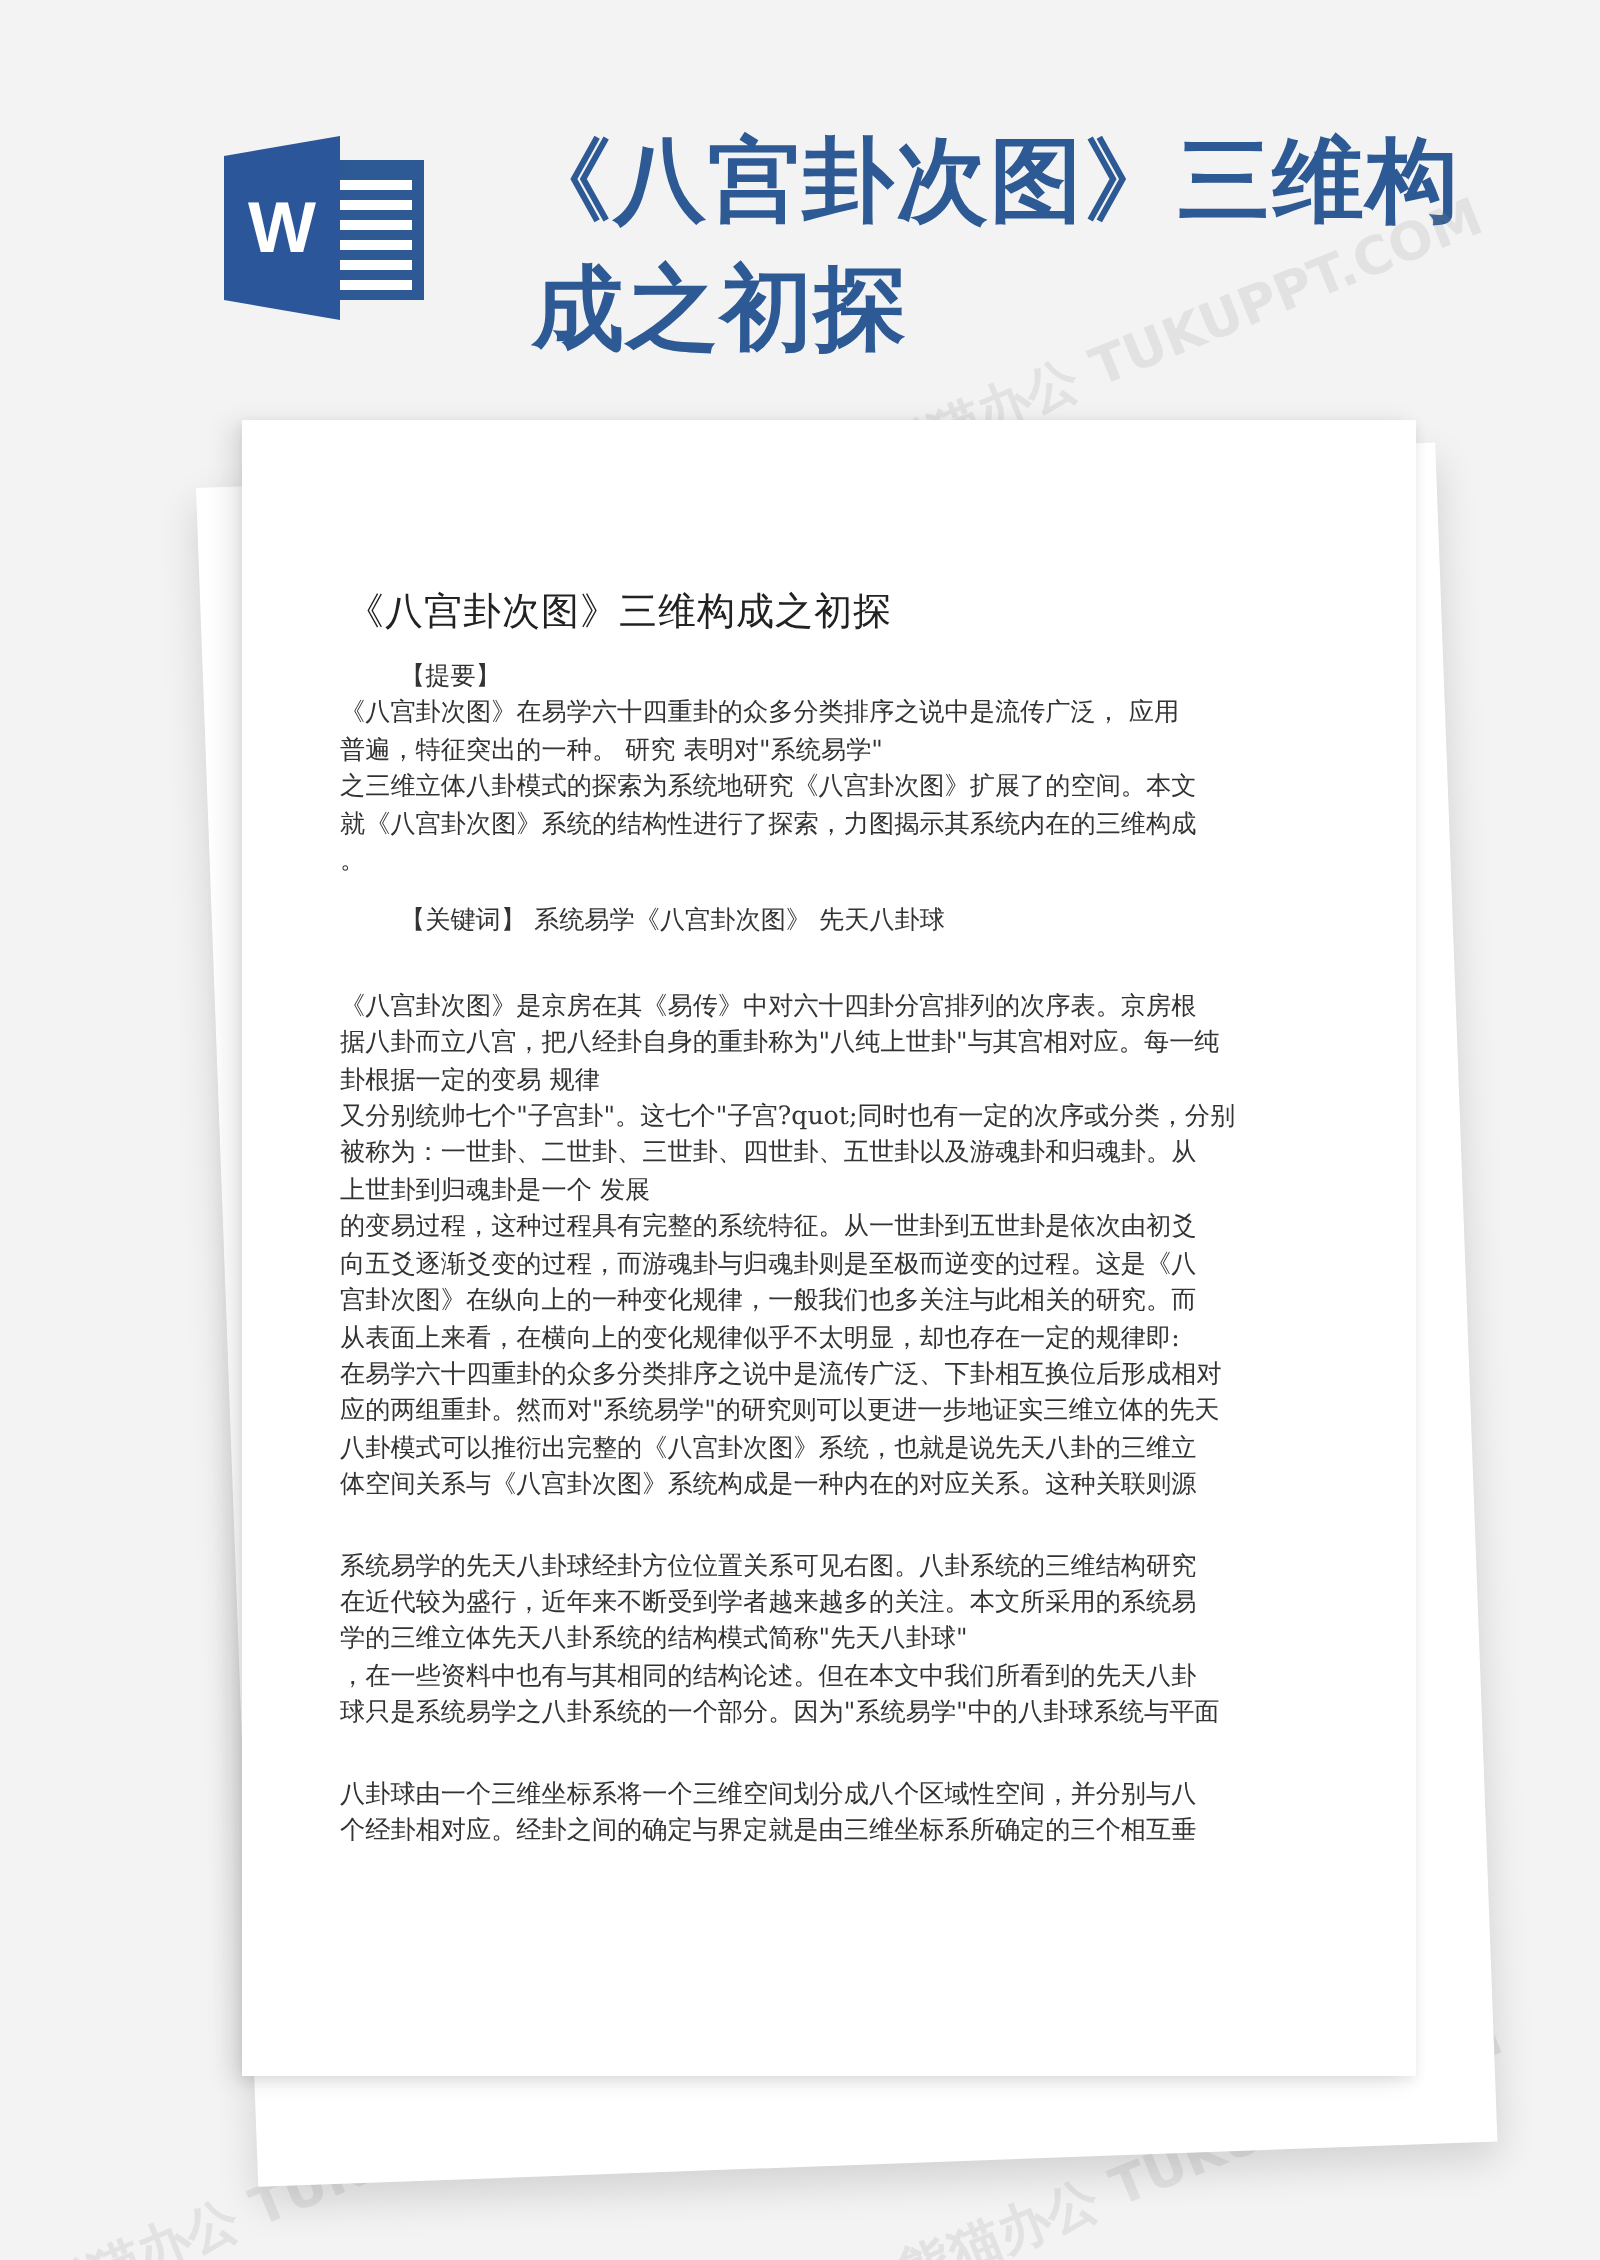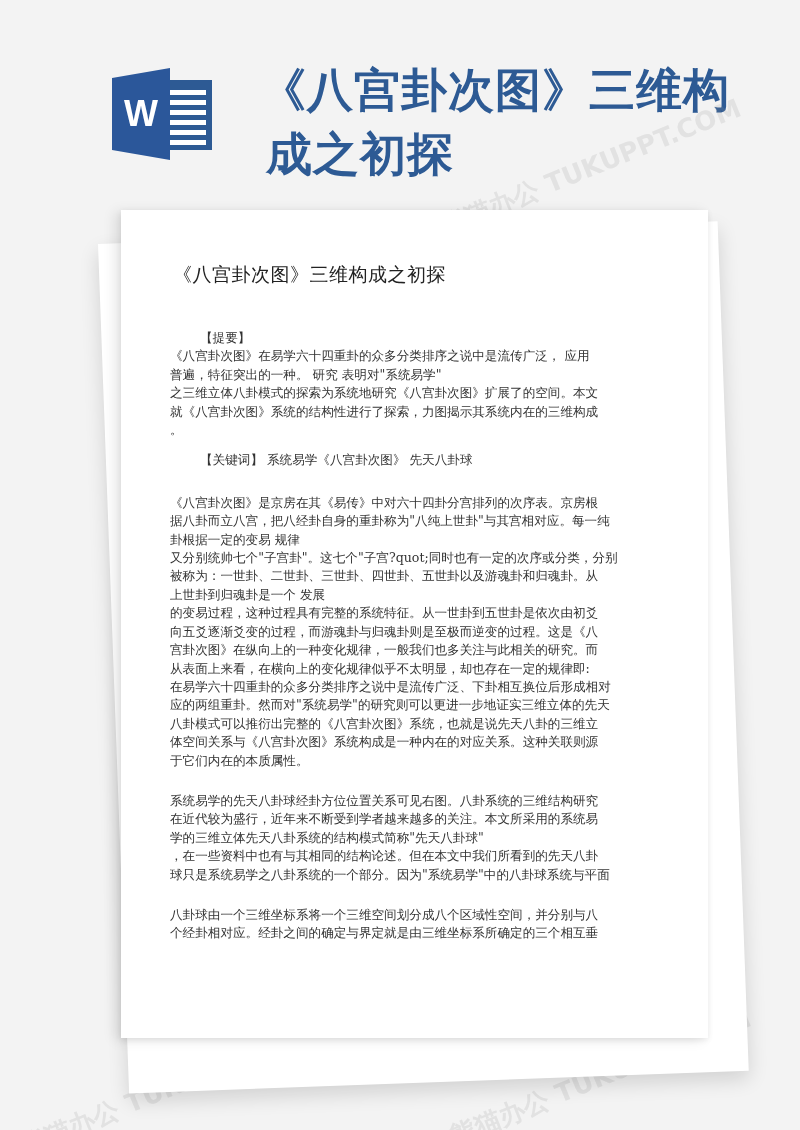--- a/index.html
+++ b/index.html
@@ -22,21 +22,21 @@
     background: #fff;
     transform: rotate(-2.1deg); transform-origin: 0 0;
     box-shadow: 0 8px 20px rgba(0,0,0,0.14);
   }
   .page {
     position: absolute; left: 121px; top: 210px; width: 587px; height: 828px;
     background: #fff;
     box-shadow: -6px 2px 12px rgba(0,0,0,0.10), 0 2px 6px rgba(0,0,0,0.08);
   }
   .doc-title {
-    position: absolute; left: 52px; top: 52px;
+    position: absolute; left: 52px; top: 83px;
     font-family: "DejaVu Sans", "Liberation Sans", sans-serif;
     font-size: 19px; color: #222; letter-spacing: 0.5px;
   }
   .doc-body {
     position: absolute; left: 49px; top: 119px; width: 460px;
     font-size: 12.6px; line-height: 18.4px; color: #333;
     font-family: "DejaVu Serif", "Liberation Serif", serif;
   }
   .doc-body p { margin: 0; }
   .indent { padding-left: 30px; }
@@ -100,21 +100,20 @@
     <p>被称为：一世卦、二世卦、三世卦、四世卦、五世卦以及游魂卦和归魂卦。从</p>
     <p>上世卦到归魂卦是一个 发展</p>
     <p>的变易过程，这种过程具有完整的系统特征。从一世卦到五世卦是依次由初爻</p>
     <p>向五爻逐渐爻变的过程，而游魂卦与归魂卦则是至极而逆变的过程。这是《八</p>
     <p>宫卦次图》在纵向上的一种变化规律，一般我们也多关注与此相关的研究。而</p>
     <p>从表面上来看，在横向上的变化规律似乎不太明显，却也存在一定的规律即:</p>
     <p>在易学六十四重卦的众多分类排序之说中是流传广泛、下卦相互换位后形成相对</p>
     <p>应的两组重卦。然而对"系统易学"的研究则可以更进一步地证实三维立体的先天</p>
     <p>八卦模式可以推衍出完整的《八宫卦次图》系统，也就是说先天八卦的三维立</p>
     <p>体空间关系与《八宫卦次图》系统构成是一种内在的对应关系。这种关联则源</p>
-    <p>于它们内在的本质属性。</p>
     <div class="gap3"></div>
     <p>系统易学的先天八卦球经卦方位位置关系可见右图。八卦系统的三维结构研究</p>
     <p>在近代较为盛行，近年来不断受到学者越来越多的关注。本文所采用的系统易</p>
     <p>学的三维立体先天八卦系统的结构模式简称"先天八卦球"</p>
     <p>，在一些资料中也有与其相同的结构论述。但在本文中我们所看到的先天八卦</p>
     <p>球只是系统易学之八卦系统的一个部分。因为"系统易学"中的八卦球系统与平面</p>
     <div class="gap3"></div>
     <p>八卦球由一个三维坐标系将一个三维空间划分成八个区域性空间，并分别与八</p>
     <p>个经卦相对应。经卦之间的确定与界定就是由三维坐标系所确定的三个相互垂</p>
   </div>

